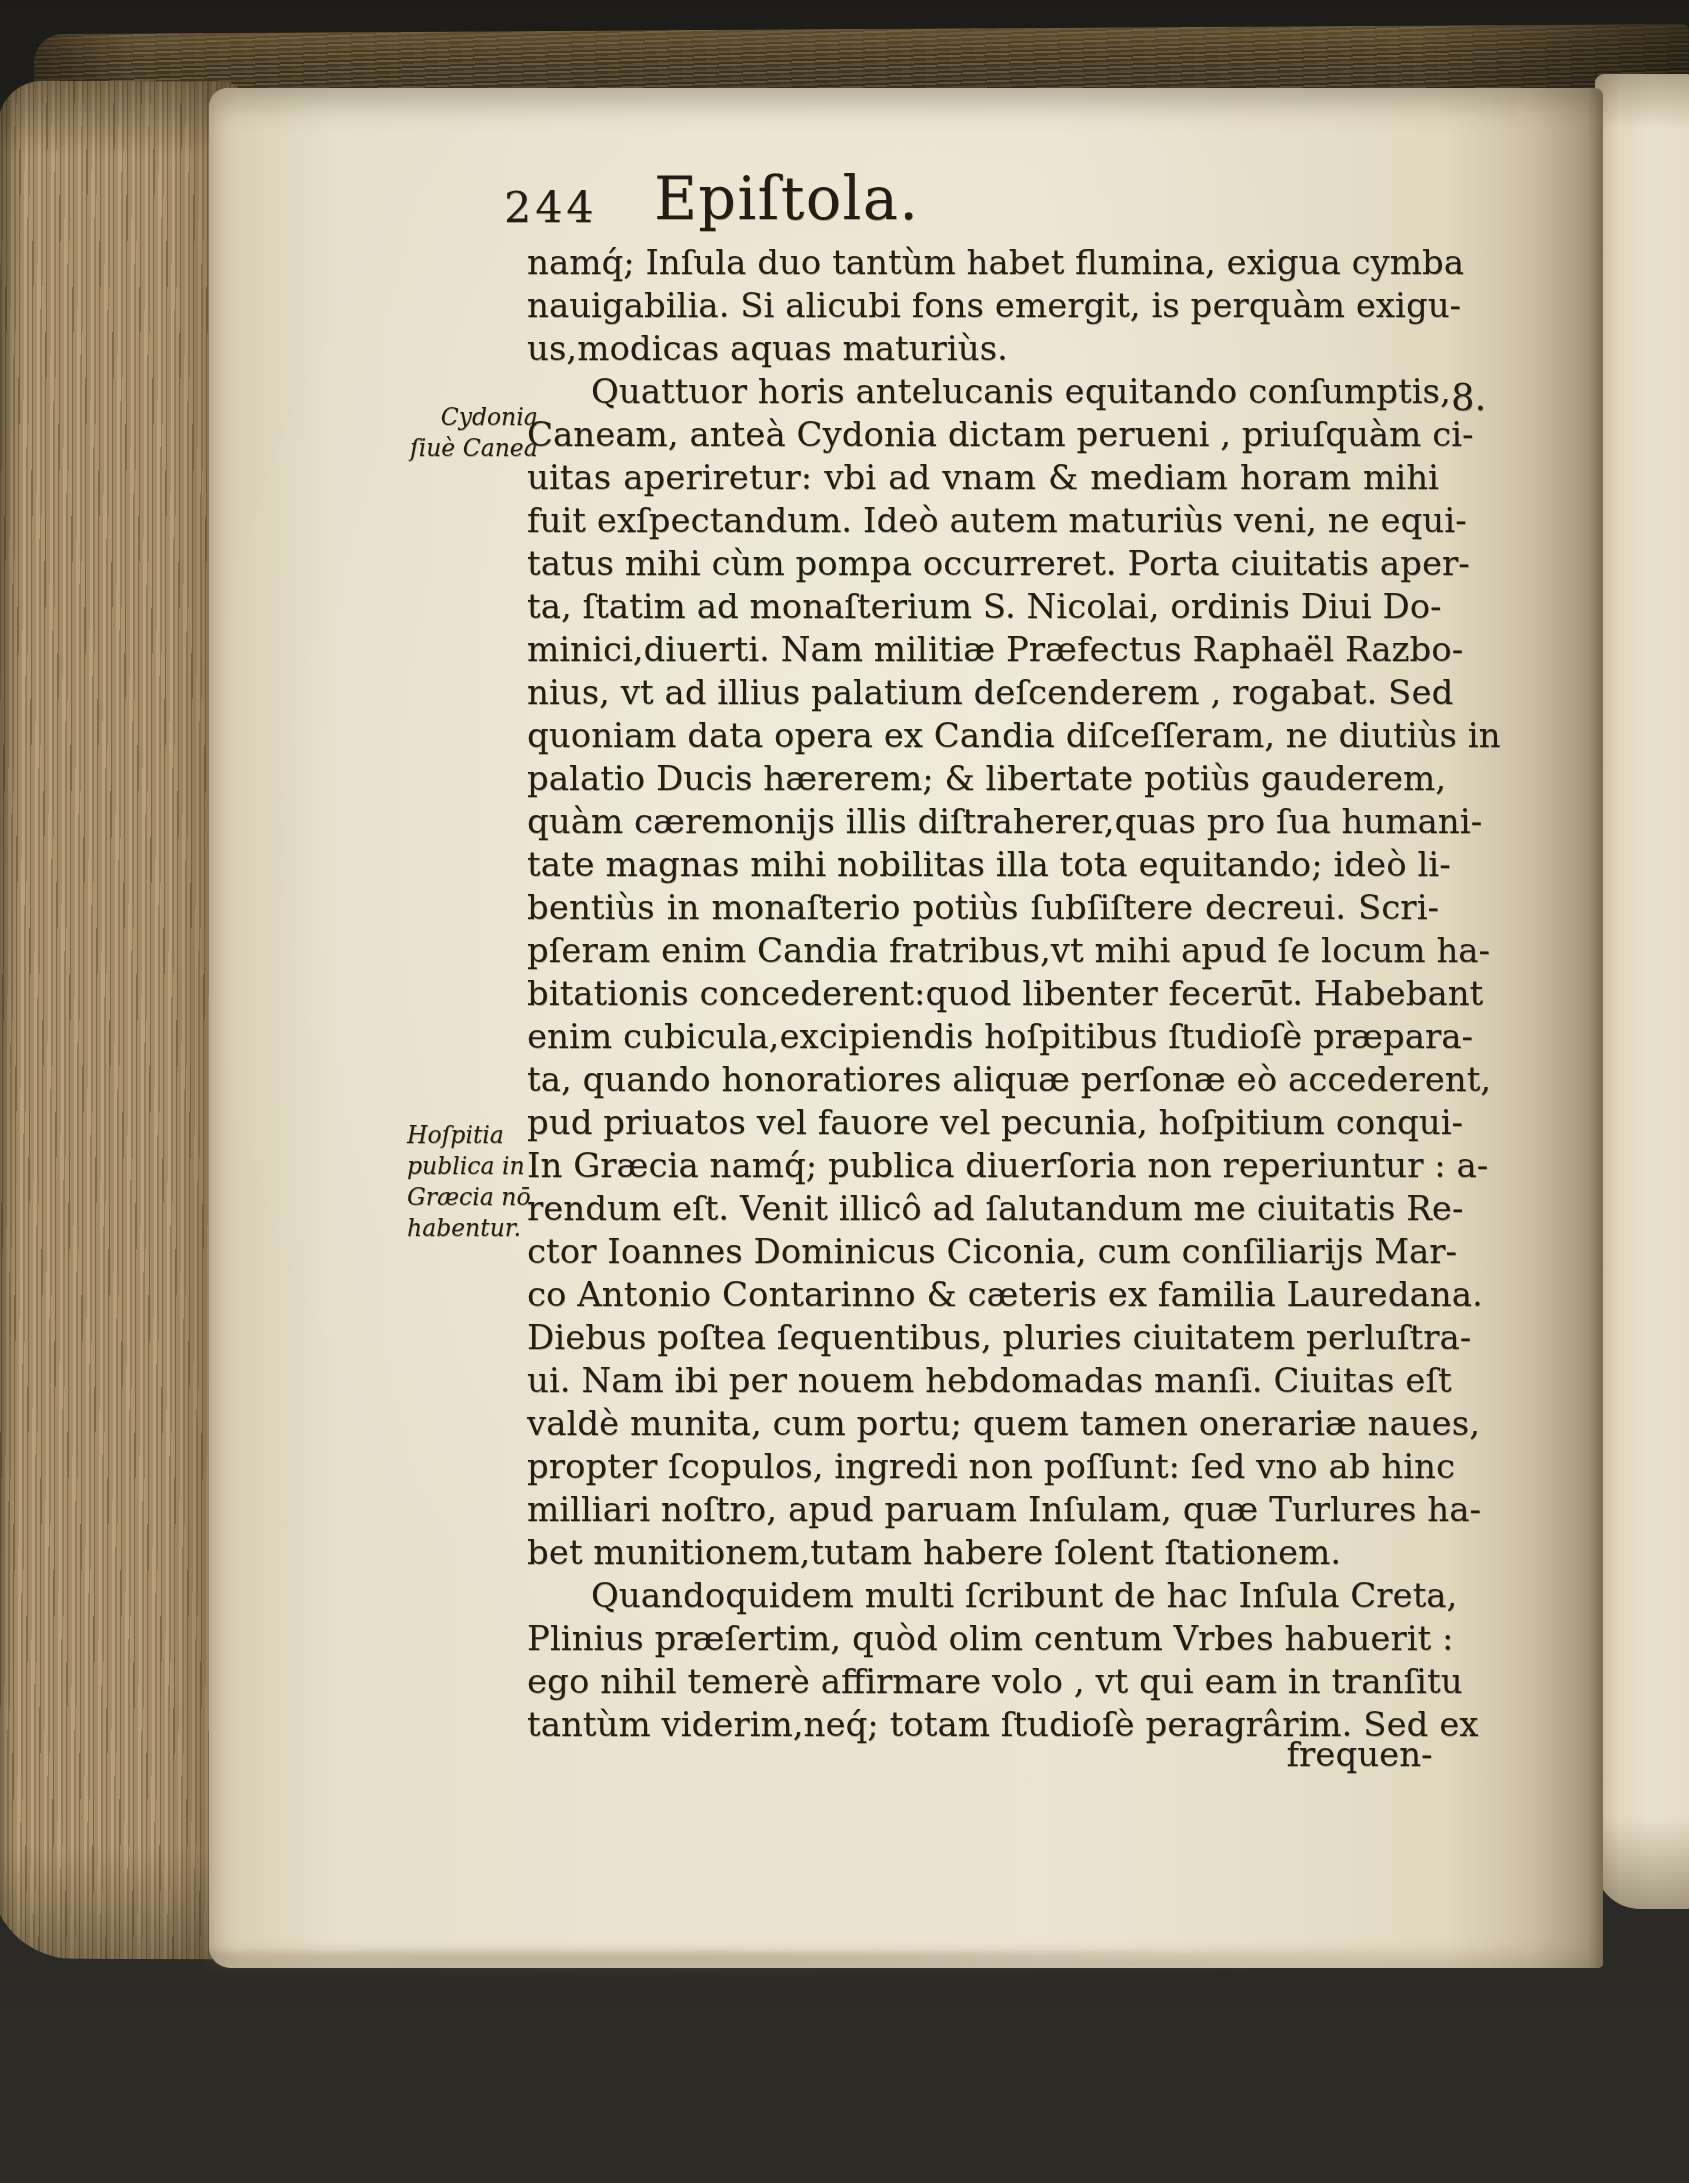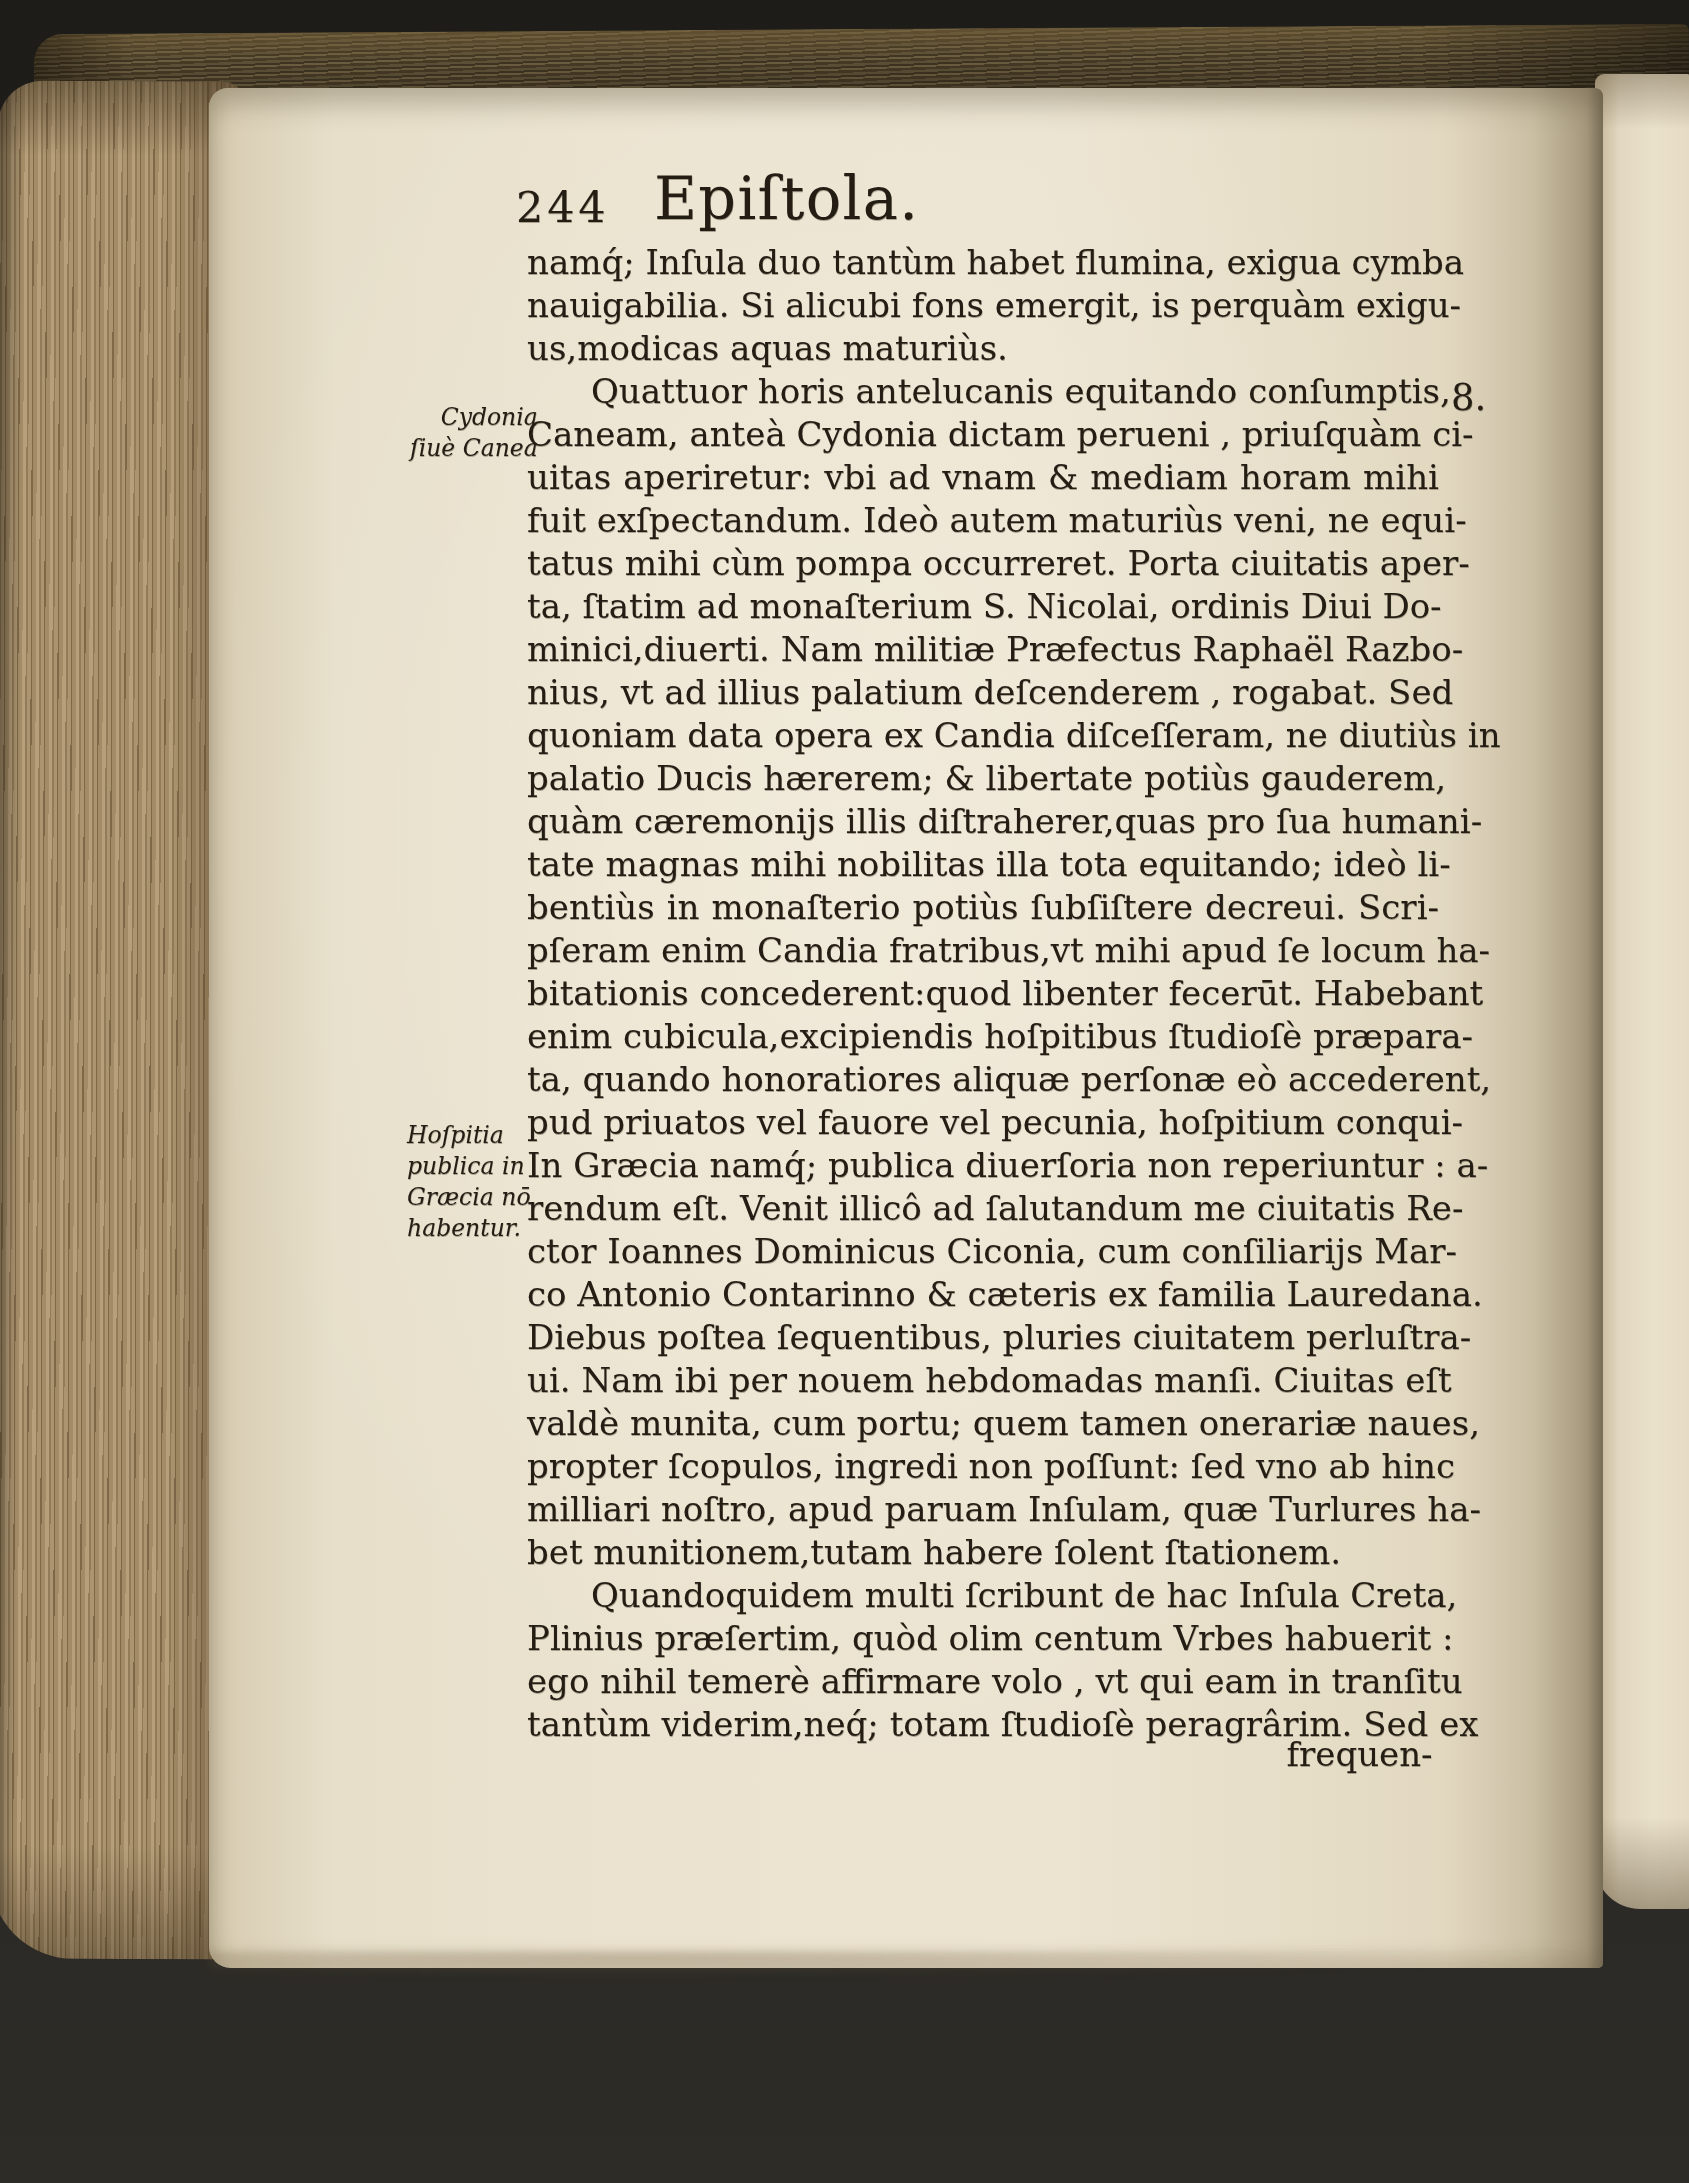--- a/index.html
+++ b/index.html
@@ -60,21 +60,21 @@
     pointer-events:none;
   }
   .deckle{
     position:absolute;left:0;bottom:-9px;width:100%;height:25.4px;
     background:radial-gradient(ellipse at 30% 0%, rgba(120,100,70,.35), rgba(0,0,0,0) 70%);
     filter:blur(3.8px);
   }
 
   
   .pagenum{
-    position:absolute;left:307px;top:94px;
+    position:absolute;left:295px;top:94px;
     font-size:43px;letter-spacing:3.8px;
   }
   .title{
     position:absolute;left:445px;top:76px;width:636px;
     text-align:left;font-size:59px;letter-spacing:1.3px;
   }
 
   
   .text-block{
     position:absolute;left:318px;top:153px;width:912px;

